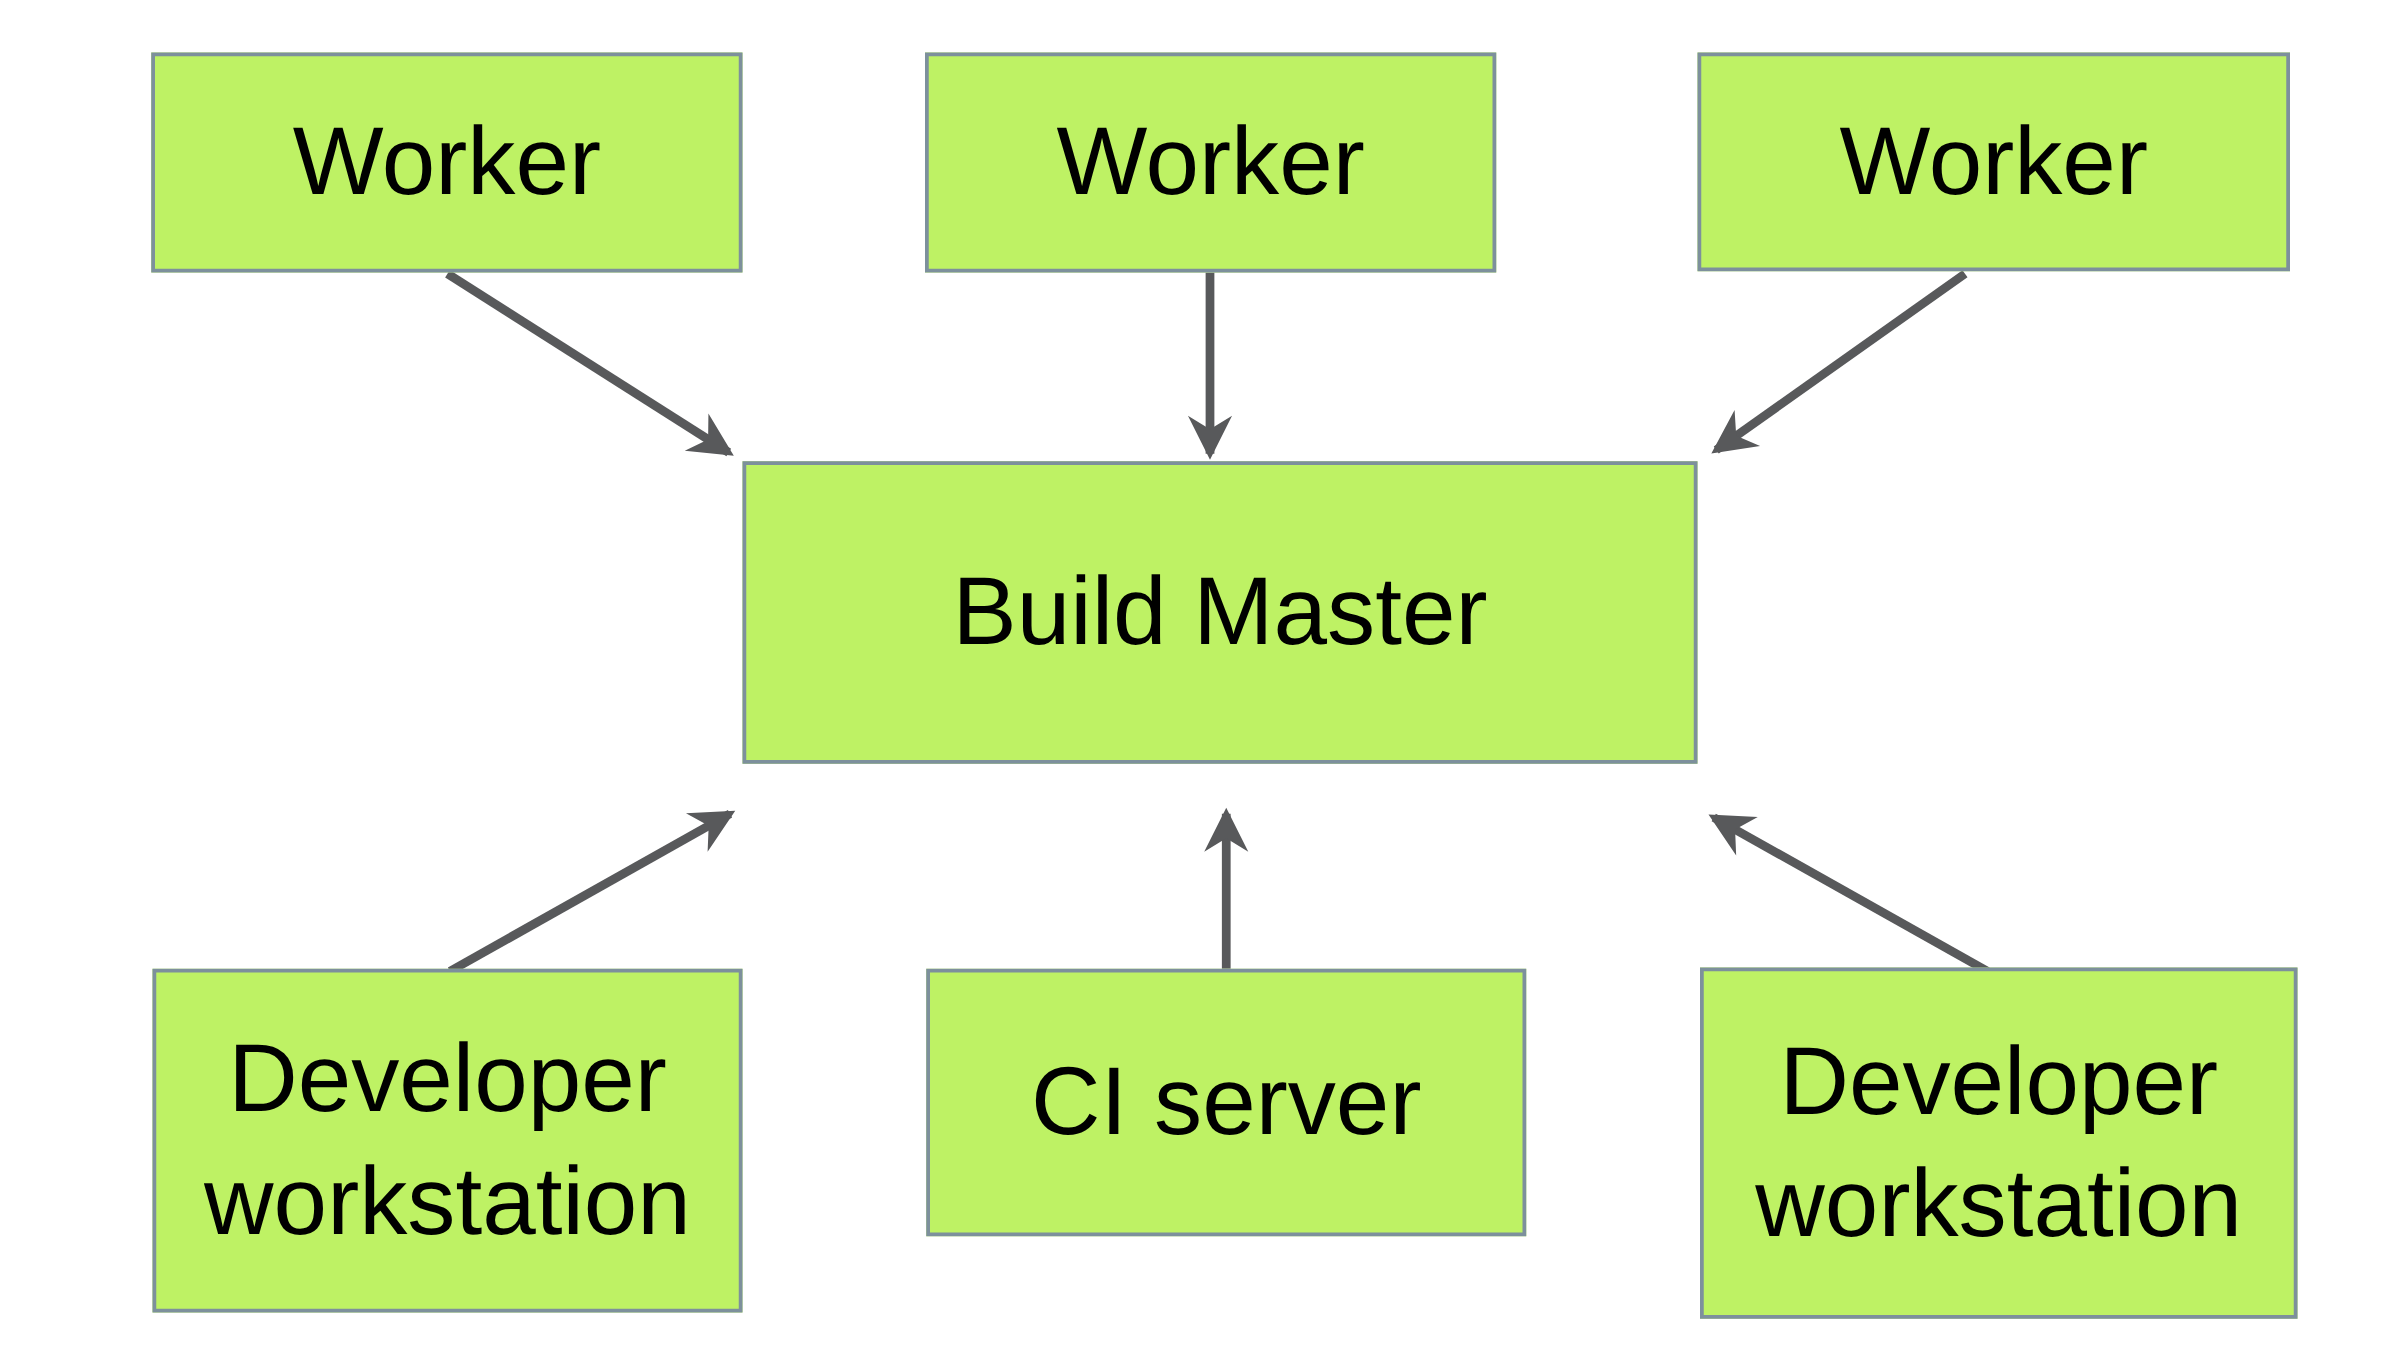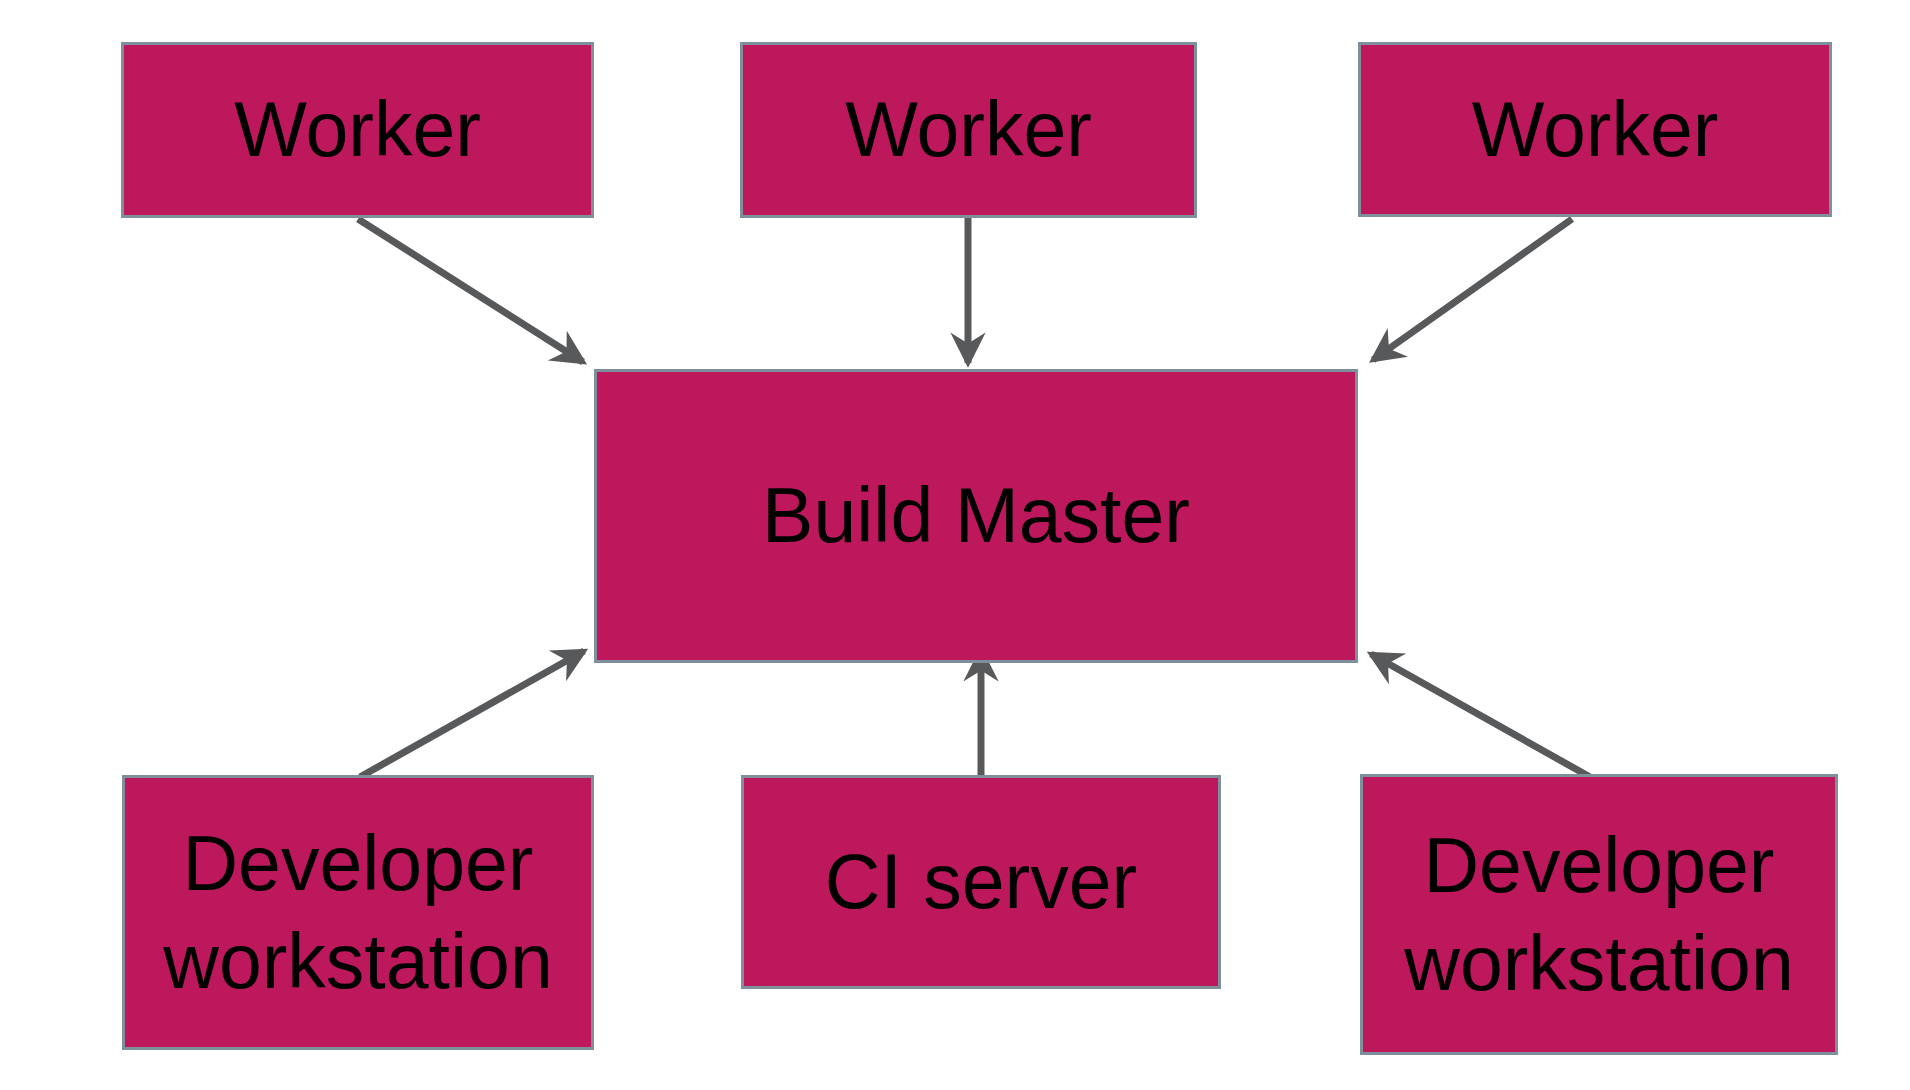--- a/index.html
+++ b/index.html
@@ -23,37 +23,37 @@
 
   .edge-line {
     stroke: #58595b;
     stroke-width: 7;
     fill: none;
   }
 
   .node {
     position: absolute;
     box-sizing: border-box;
-    background: #be185d;
+    background: #bef264;
     border: 3px solid #7d909c;
     display: flex;
     align-items: center;
     justify-content: center;
     text-align: center;
     color: #000000;
     font-size: 77px;
     line-height: 1.27;
     letter-spacing: 0px;
   }
 
   
   #node-worker-1            { left: 121px;  top: 42px;  width: 473px; height: 176px; }
   #node-worker-2            { left: 740px;  top: 42px;  width: 457px; height: 176px; }
   #node-worker-3            { left: 1358px; top: 42px;  width: 474px; height: 175px; }
-  #node-build-master        { left: 594px;  top: 369px; width: 764px; height: 294px; }
+  #node-build-master        { left: 594px;  top: 369px; width: 764px; height: 242px; }
   #node-devws-left          { left: 122px;  top: 775px; width: 472px; height: 275px; padding: 0 30px; }
   #node-ci-server           { left: 741px;  top: 775px; width: 480px; height: 214px; }
   #node-devws-right         { left: 1360px; top: 774px; width: 478px; height: 281px; padding: 0 30px; }
 </style>
 </head>
 <body>
 
 <div id="canvas">
 
   <svg id="edges-svg" viewBox="0 0 1910 1090" xmlns="http://www.w3.org/2000/svg">

